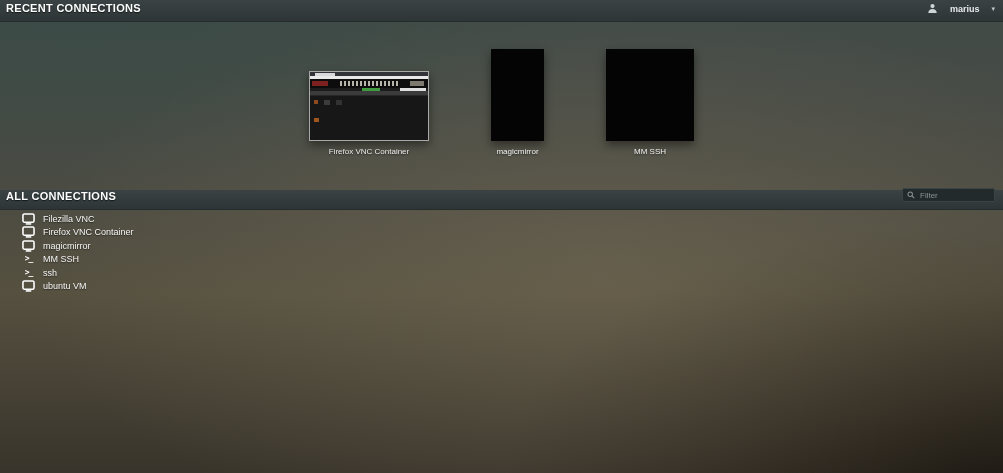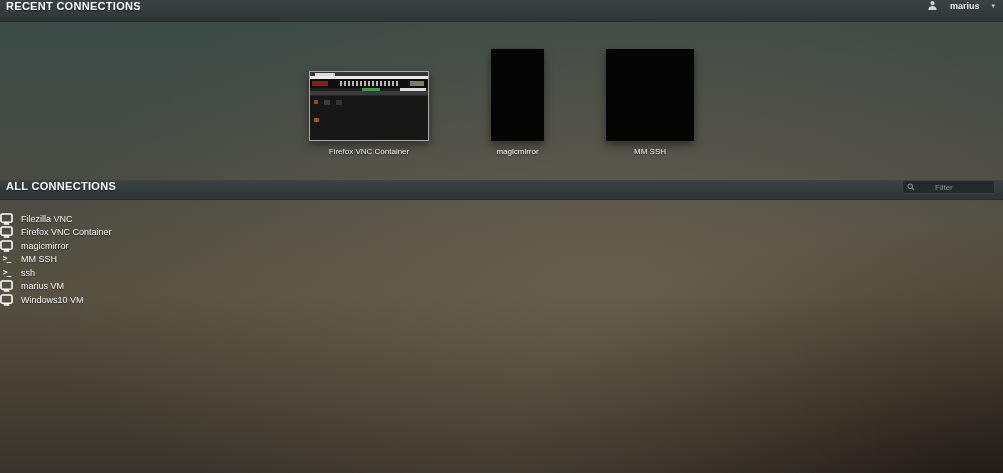--- a/index.html
+++ b/index.html
@@ -14,25 +14,25 @@
       radial-gradient(ellipse 760px 420px at 97% 102%, rgba(15,10,5,.62), transparent 62%),
       radial-gradient(ellipse 820px 330px at 8% -2%, rgba(52,75,70,.55), transparent 66%),
       linear-gradient(to bottom, #414b48 0%, #4b4b43 38%, #55503f 62%, #39342b 100%);
   }
 
   
   .bar {
     width:100%;
     background:linear-gradient(#3a4243, #2d3536);
     border-bottom:1px solid #242c2d;
-    display:flex; align-items:flex-start;
-    padding:0 8px 0 6px;
+    display:flex; align-items:flex-end;
+    padding:0 8px 7px 6px;
   }
   .topbar { height:22px; justify-content:space-between; }
-  .section-bar { height:20px; position:absolute; left:0; top:180px; justify-content:space-between; }
+  .section-bar { height:20px; position:absolute; left:0; top:190px; justify-content:space-between; }
   .bar-title {
     font-size:11px; font-weight:bold; letter-spacing:.3px; color:#fdfdfd;
     text-shadow:0 1px 1px rgba(0,0,0,.6);
     white-space:nowrap;
   }
   .user-menu { display:flex; align-items:center; gap:12px; cursor:pointer; }
   .user-menu .uname { font-size:9px; font-weight:bold; color:#e8eaea; }
   .caret { font-size:7px; color:#c3c7c7; line-height:1; }
 
   
@@ -68,34 +68,34 @@
   .ff-greenstrip .white { position:absolute; right:2px; top:0; width:26px; height:3px; background:#dedede; }
   .ff-toolbar { height:5px; background:#3b3b3b; border-bottom:1px solid #262626; }
   .ff-content { position:absolute; left:0; top:24px; right:0; bottom:0; background:#171717; }
   .ff-content .sq1 { position:absolute; left:4px; top:4px;  width:4px; height:4px; background:#8c4a1e; }
   .ff-content .sq2 { position:absolute; left:4px; top:22px; width:5px; height:4px; background:#a2541d; }
   .ff-content .sq3 { position:absolute; left:14px; top:4px; width:6px; height:5px; background:#3c3c3c; }
   .ff-content .sq4 { position:absolute; left:26px; top:4px; width:6px; height:5px; background:#323232; }
 
   
   .filter-box {
-    display:flex; align-items:center; gap:20px;
+    display:flex; align-items:center; gap:5px;
     width:93px; height:14px; padding:0 4px;
     background:#222a2b; border:1px solid #3c4546; border-radius:2px;
   }
   .filter-box input {
     flex:1; min-width:0; border:none; outline:none; background:transparent;
     font-family:"Liberation Sans", sans-serif; font-size:8px; color:#d5d8d8;
   }
   .filter-box input::placeholder { color:#8a9293; }
 
   
   .conn-list { position:absolute; top:203px; left:0; width:100%; padding-top:9px; }
   .conn-row {
-    display:flex; align-items:center; height:13.5px; padding-left:0; gap:8px;
+    display:flex; align-items:center; height:13.5px; padding-left:22px; gap:8px;
     cursor:pointer; white-space:nowrap;
   }
   .conn-icon { width:13px; display:flex; justify-content:center; align-items:center; }
   .term-glyph {
     font-family:"DejaVu Sans Mono", monospace; font-weight:bold; font-size:8px;
     letter-spacing:-1px; color:#fff; line-height:1;
   }
   .conn-label { font-size:9px; color:#f5f5f5; text-shadow:0 1px 1px rgba(0,0,0,.5); }
 </style>
 </head>
@@ -216,26 +216,16 @@
   </div>
 
   <div class="conn-row">
     <span class="conn-icon">
       <svg width="13" height="12" viewBox="0 0 14 13">
         <rect x="1" y="1" width="12" height="9" rx="1.6" fill="none" stroke="#ffffff" stroke-width="1.7"></rect>
         <rect x="4" y="11" width="6" height="1.7" fill="#ffffff"></rect>
       </svg>
     </span>
 
-    <span class="conn-label">marius VM</span>
-  </div>
-
-  <div class="conn-row">
-    <span class="conn-icon">
-      <svg width="13" height="12" viewBox="0 0 14 13">
-        <rect x="1" y="1" width="12" height="9" rx="1.6" fill="none" stroke="#ffffff" stroke-width="1.7"></rect>
-        <rect x="4" y="11" width="6" height="1.7" fill="#ffffff"></rect>
-      </svg>
-    </span>
-
-    <span class="conn-label">Windows10 VM</span>
-  </div>
+    <span class="conn-label">ubuntu VM</span>
+  </div>
+
 </div>
 
 </body></html>

